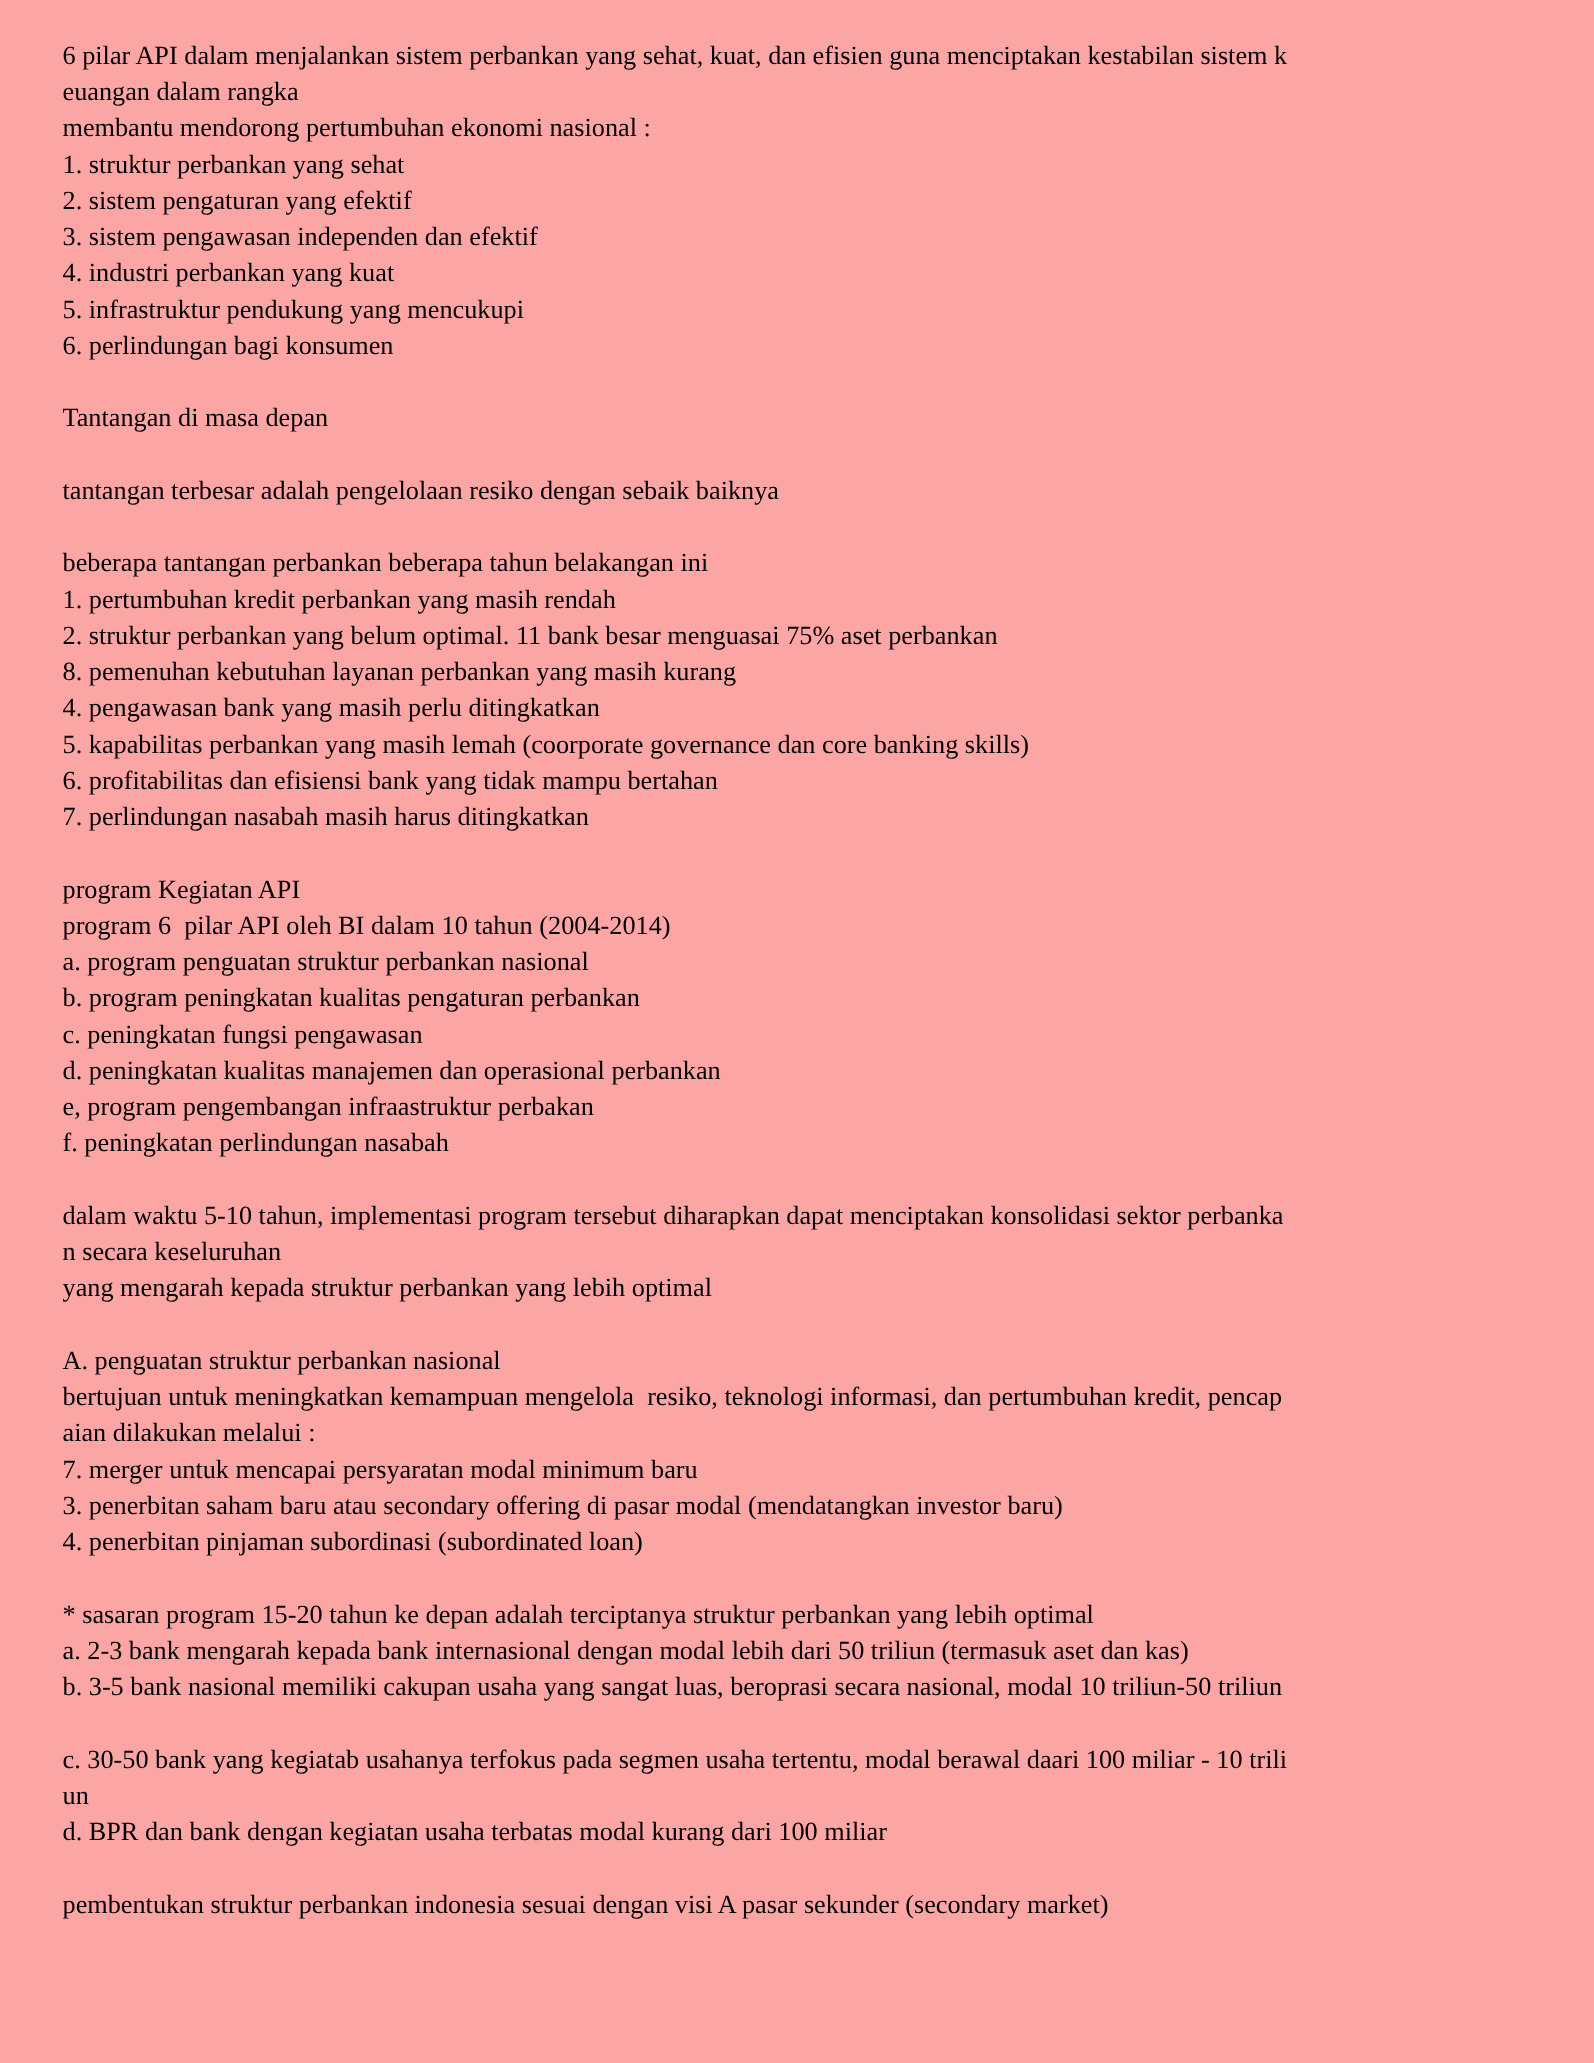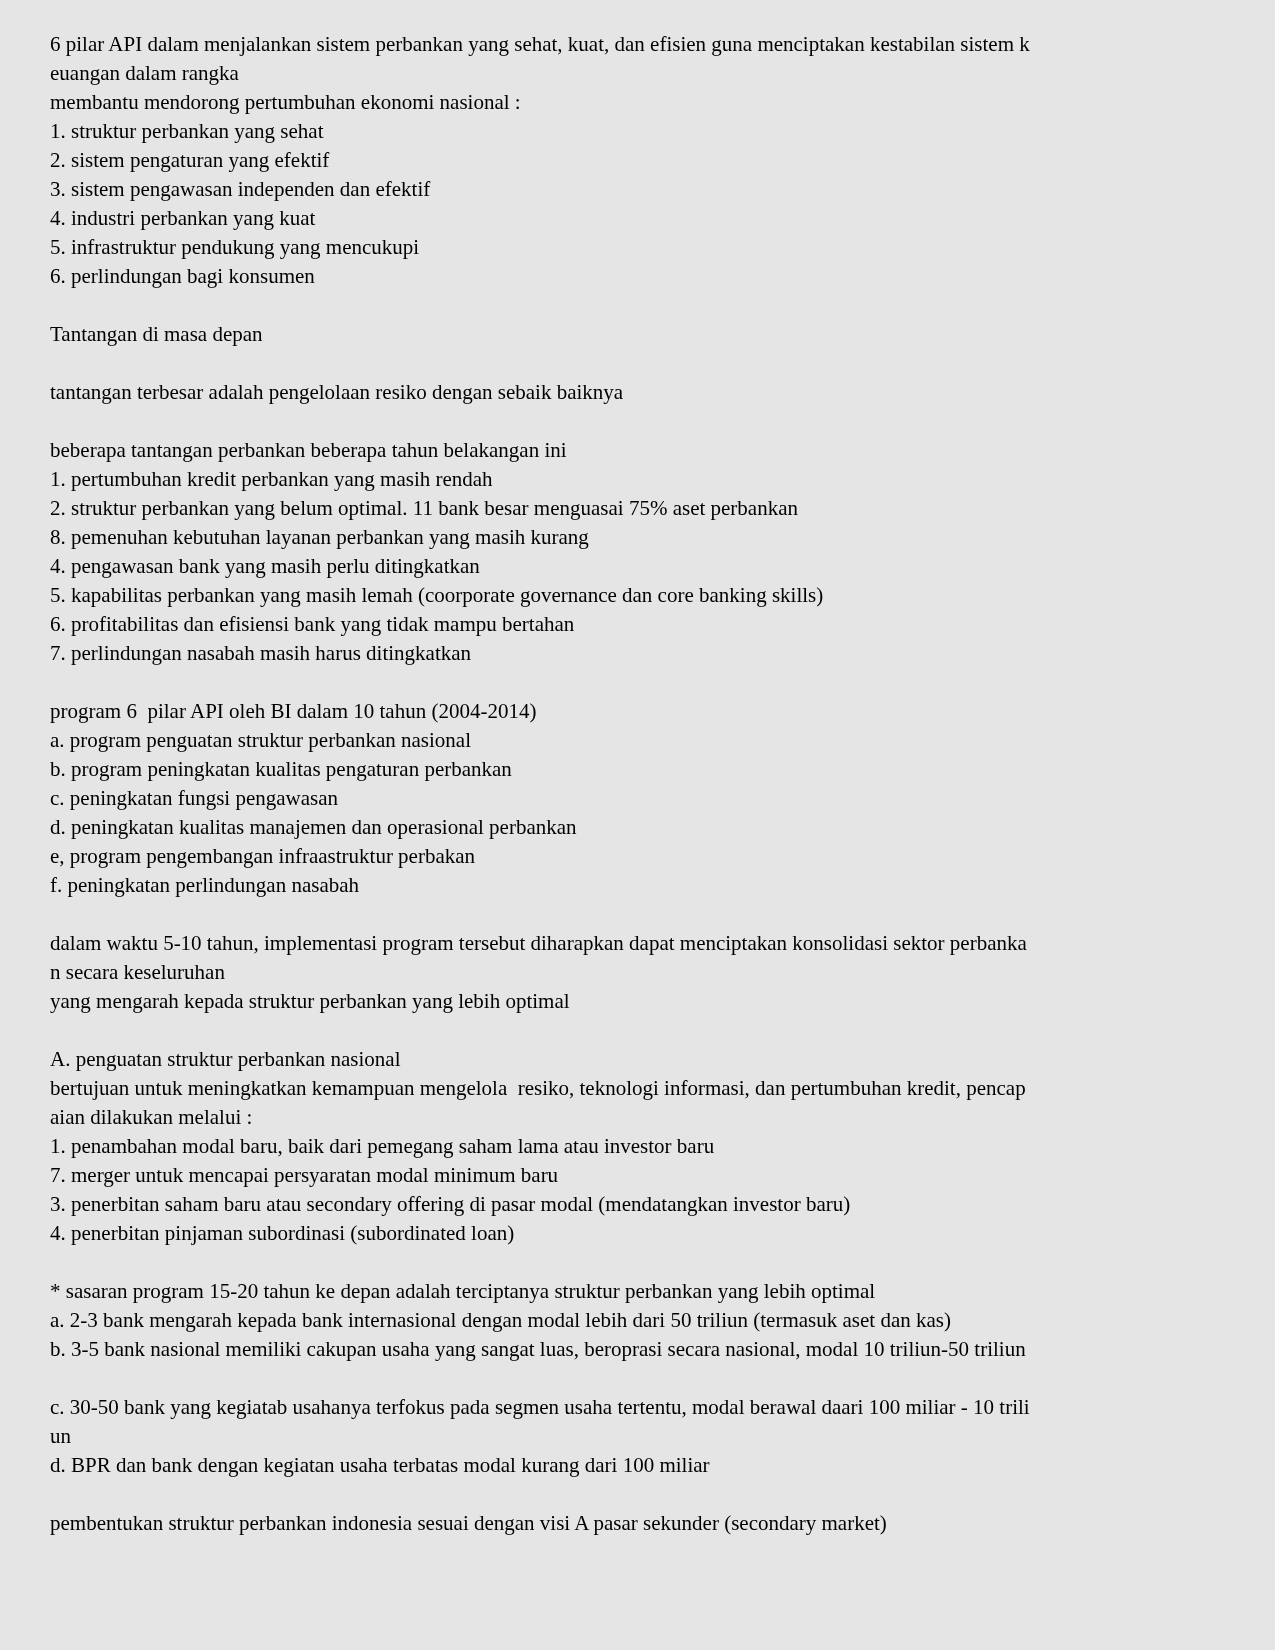--- a/index.html
+++ b/index.html
@@ -21,21 +21,21 @@
     overflow: hidden;
   }
   .line {
     white-space: pre;
     min-height: 29px;
   }
 </style>
 </head>
 <body>
 
-<div class="page" style="background: #e5e5e5; color: rgb(0, 0, 0);">
+<div class="page" style="background: #fca5a5; color: rgb(0, 0, 0);">
     <div class="line">6 pilar API dalam menjalankan sistem perbankan yang sehat, kuat, dan efisien guna menciptakan kestabilan sistem k</div>
     <div class="line">euangan dalam rangka</div>
     <div class="line">membantu mendorong pertumbuhan ekonomi nasional :</div>
     <div class="line">1. struktur perbankan yang sehat</div>
     <div class="line">2. sistem pengaturan yang efektif</div>
     <div class="line">3. sistem pengawasan independen dan efektif</div>
     <div class="line">4. industri perbankan yang kuat</div>
     <div class="line">5. infrastruktur pendukung yang mencukupi</div>
     <div class="line">6. perlindungan bagi konsumen</div>
     <div class="line">&nbsp;</div>
@@ -45,36 +45,36 @@
     <div class="line">&nbsp;</div>
     <div class="line">beberapa tantangan perbankan beberapa tahun belakangan ini</div>
     <div class="line">1. pertumbuhan kredit perbankan yang masih rendah</div>
     <div class="line">2. struktur perbankan yang belum optimal. 11 bank besar menguasai 75% aset perbankan</div>
     <div class="line">8. pemenuhan kebutuhan layanan perbankan yang masih kurang</div>
     <div class="line">4. pengawasan bank yang masih perlu ditingkatkan</div>
     <div class="line">5. kapabilitas perbankan yang masih lemah (coorporate governance dan core banking skills)</div>
     <div class="line">6. profitabilitas dan efisiensi bank yang tidak mampu bertahan</div>
     <div class="line">7. perlindungan nasabah masih harus ditingkatkan</div>
     <div class="line">&nbsp;</div>
+    <div class="line">program Kegiatan API</div>
     <div class="line">program 6  pilar API oleh BI dalam 10 tahun (2004-2014)</div>
     <div class="line">a. program penguatan struktur perbankan nasional</div>
     <div class="line">b. program peningkatan kualitas pengaturan perbankan</div>
     <div class="line">c. peningkatan fungsi pengawasan</div>
     <div class="line">d. peningkatan kualitas manajemen dan operasional perbankan</div>
     <div class="line">e, program pengembangan infraastruktur perbakan</div>
     <div class="line">f. peningkatan perlindungan nasabah</div>
     <div class="line">&nbsp;</div>
     <div class="line">dalam waktu 5-10 tahun, implementasi program tersebut diharapkan dapat menciptakan konsolidasi sektor perbanka</div>
     <div class="line">n secara keseluruhan</div>
     <div class="line">yang mengarah kepada struktur perbankan yang lebih optimal</div>
     <div class="line">&nbsp;</div>
     <div class="line">A. penguatan struktur perbankan nasional</div>
     <div class="line">bertujuan untuk meningkatkan kemampuan mengelola  resiko, teknologi informasi, dan pertumbuhan kredit, pencap</div>
     <div class="line">aian dilakukan melalui :</div>
-    <div class="line">1. penambahan modal baru, baik dari pemegang saham lama atau investor baru</div>
     <div class="line">7. merger untuk mencapai persyaratan modal minimum baru</div>
     <div class="line">3. penerbitan saham baru atau secondary offering di pasar modal (mendatangkan investor baru)</div>
     <div class="line">4. penerbitan pinjaman subordinasi (subordinated loan)</div>
     <div class="line">&nbsp;</div>
     <div class="line">* sasaran program 15-20 tahun ke depan adalah terciptanya struktur perbankan yang lebih optimal</div>
     <div class="line">a. 2-3 bank mengarah kepada bank internasional dengan modal lebih dari 50 triliun (termasuk aset dan kas)</div>
     <div class="line">b. 3-5 bank nasional memiliki cakupan usaha yang sangat luas, beroprasi secara nasional, modal 10 triliun-50 triliun</div>
     <div class="line">&nbsp;</div>
     <div class="line">c. 30-50 bank yang kegiatab usahanya terfokus pada segmen usaha tertentu, modal berawal daari 100 miliar - 10 trili</div>
     <div class="line">un</div>

